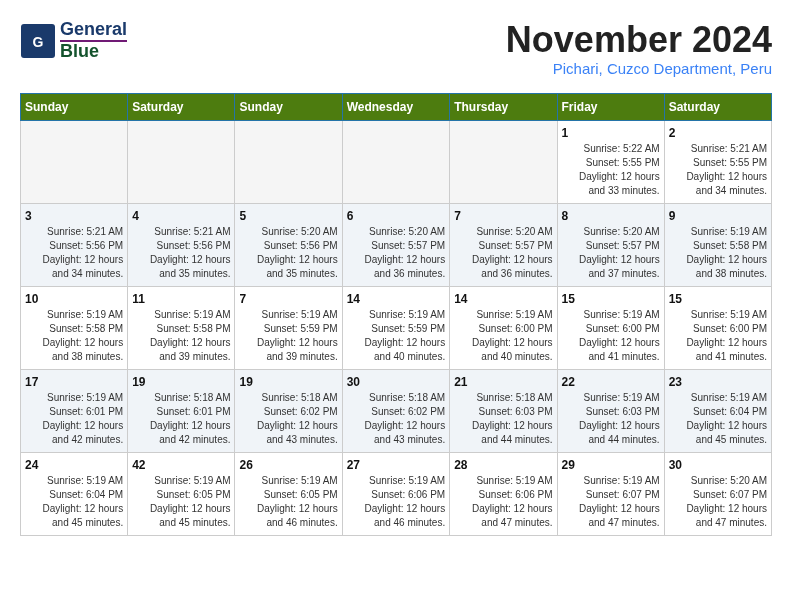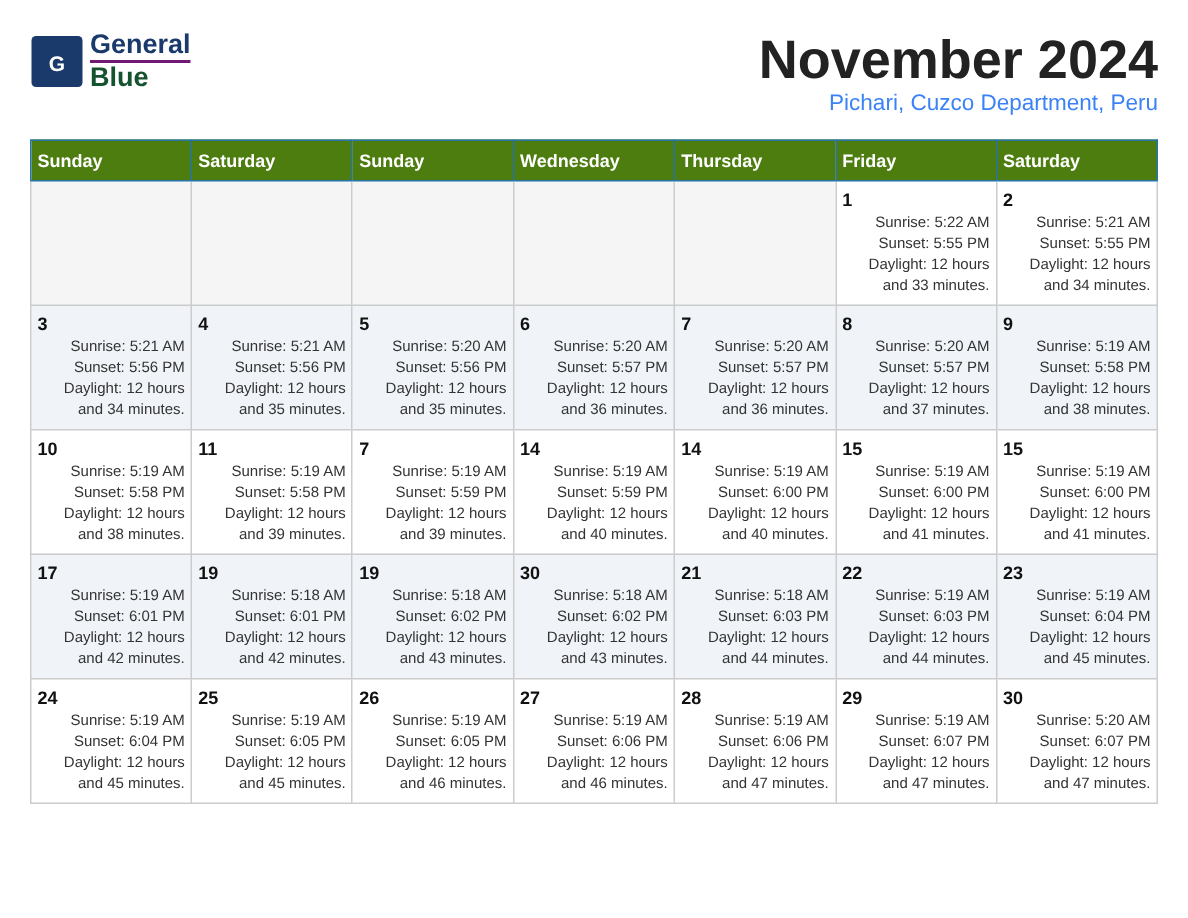--- a/index.html
+++ b/index.html
@@ -220,21 +220,21 @@
           <span class="day-num">23</span>
           <div class="day-info">Sunrise: 5:19 AM<br>Sunset: 6:04 PM<br>Daylight: 12 hours<br>and 45 minutes.</div>
         </td>
       </tr>
       <tr>
         <td class="cell-row-odd">
           <span class="day-num">24</span>
           <div class="day-info">Sunrise: 5:19 AM<br>Sunset: 6:04 PM<br>Daylight: 12 hours<br>and 45 minutes.</div>
         </td>
         <td class="cell-row-odd">
-          <span class="day-num">25</span>
+          <span class="day-num">42</span>
           <div class="day-info">Sunrise: 5:19 AM<br>Sunset: 6:05 PM<br>Daylight: 12 hours<br>and 45 minutes.</div>
         </td>
         <td class="cell-row-odd">
           <span class="day-num">26</span>
           <div class="day-info">Sunrise: 5:19 AM<br>Sunset: 6:05 PM<br>Daylight: 12 hours<br>and 46 minutes.</div>
         </td>
         <td class="cell-row-odd">
           <span class="day-num">27</span>
           <div class="day-info">Sunrise: 5:19 AM<br>Sunset: 6:06 PM<br>Daylight: 12 hours<br>and 46 minutes.</div>
         </td>

